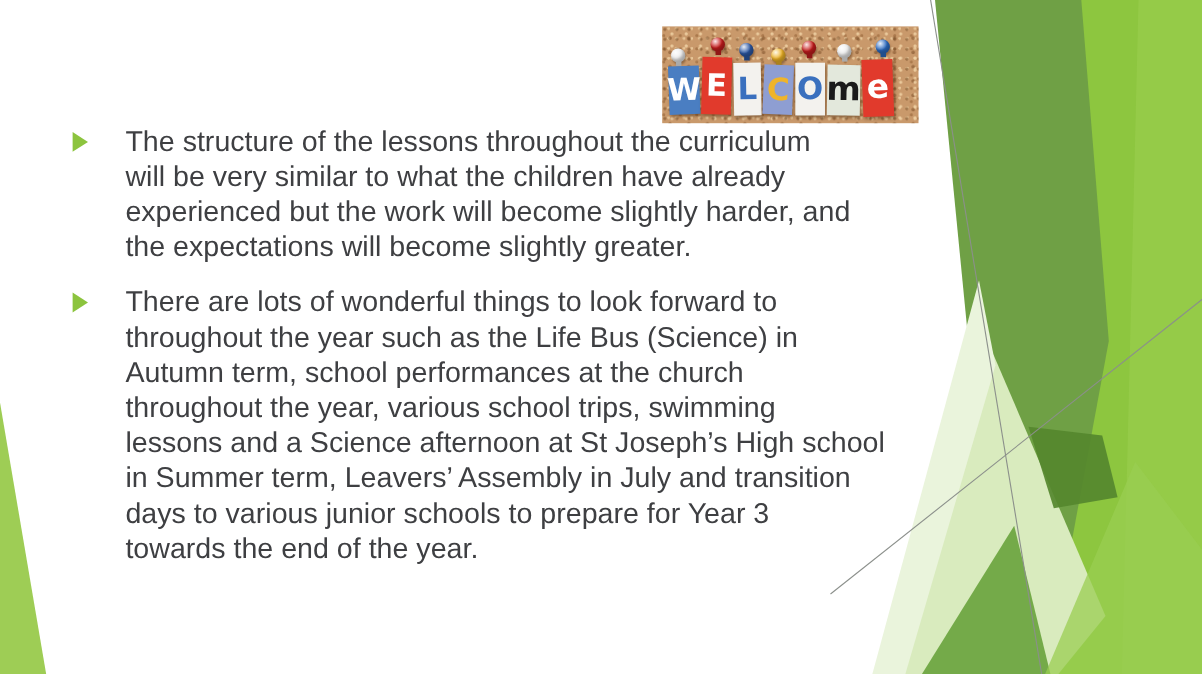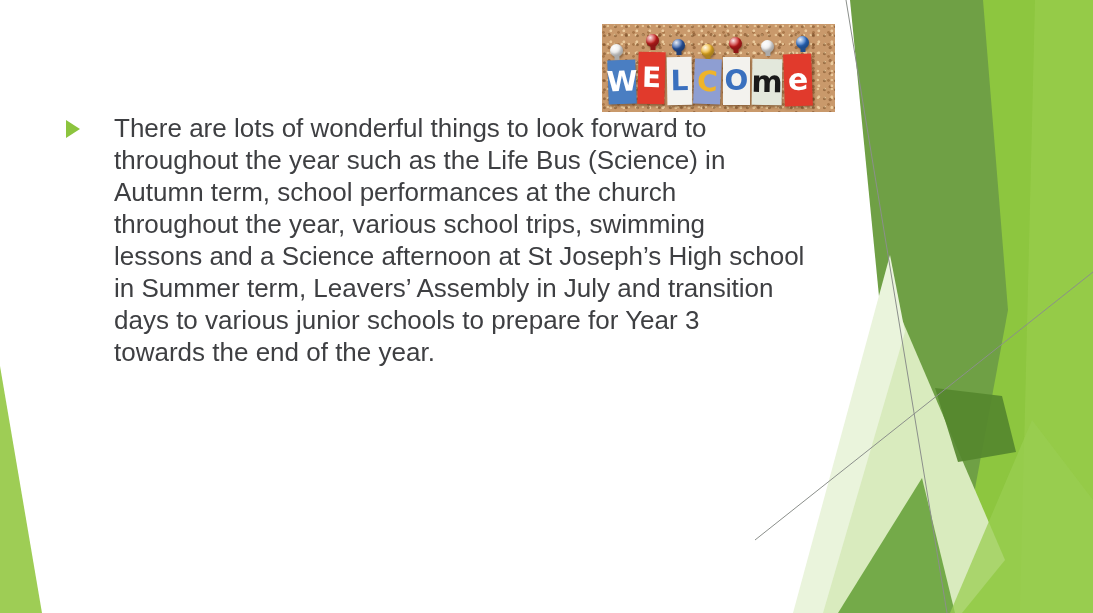--- a/index.html
+++ b/index.html
@@ -105,20 +105,27 @@
       <span class="pin pin-6" style="background-color: rgb(237, 237, 237);"></span>
       <span class="card card-6" style="background-color: rgb(227, 232, 220); color: rgb(26, 26, 26);">m</span>
       <span class="pin pin-7" style="background-color: rgb(45, 108, 196);"></span>
       <span class="card card-7" style="background-color: rgb(225, 58, 44); color: rgb(255, 255, 255);">e</span>
     </div>
 
 
   <ul class="bullet-list">
     <li class="bullet-item">
       <span class="bullet-marker"></span>
+      <span class="bullet-text">The structure of the lessons throughout the curriculum
+will be very similar to what the children have already
+experienced but the work will become slightly harder, and
+the expectations will become slightly greater.</span>
+    </li>
+    <li class="bullet-item">
+      <span class="bullet-marker"></span>
       <span class="bullet-text">There are lots of wonderful things to look forward to
 throughout the year such as the Life Bus (Science) in
 Autumn term, school performances at the church
 throughout the year, various school trips, swimming
 lessons and a Science afternoon at St Joseph’s High school
 in Summer term, Leavers’ Assembly in July and transition
 days to various junior schools to prepare for Year 3
 towards the end of the year.</span>
     </li>
   </ul>

